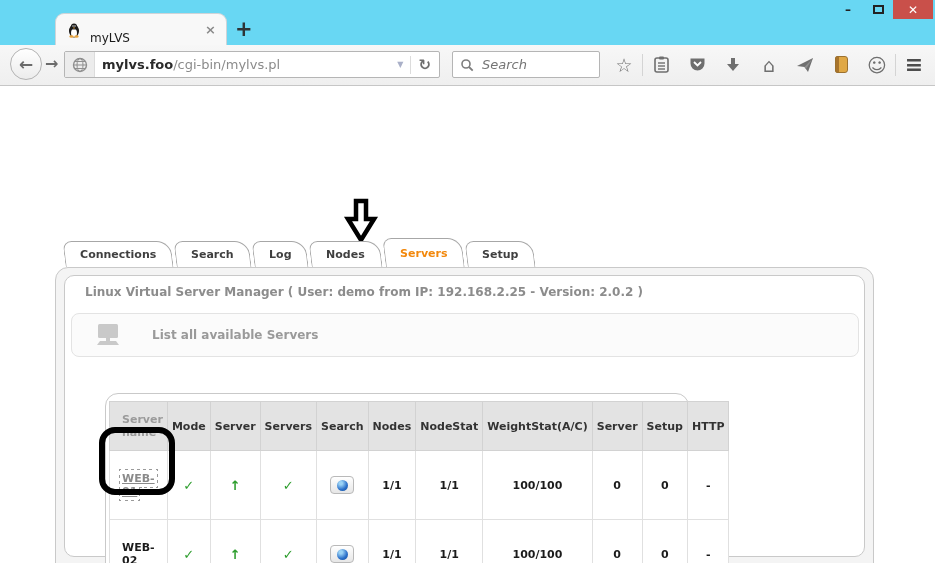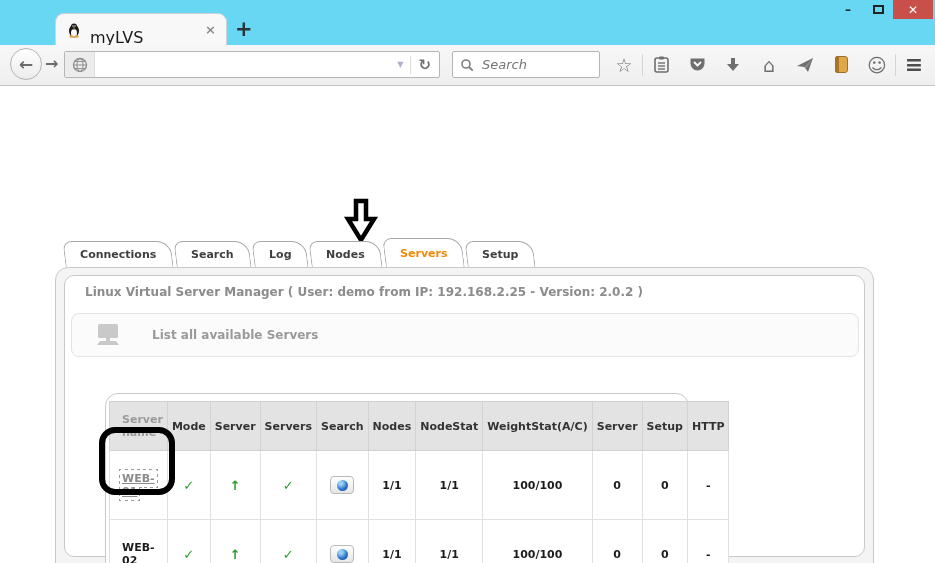--- a/index.html
+++ b/index.html
@@ -12,21 +12,21 @@
   .titlebar { position:absolute; top:0; left:0; width:935px; height:45px; background:#68d7f3; }
   .win-controls { position:absolute; top:0; right:2px; display:flex; height:19px; }
   .wc { width:30px; height:19px; display:flex; align-items:center; justify-content:center;
         color:#222; font-size:12px; font-weight:bold; cursor:default; }
   .wc-max-glyph { width:11px; height:9px; border:2px solid #222; display:block; }
   .wc.close { background:#c9504a; color:#fff; width:40px; }
   .browser-tab { position:absolute; left:55px; top:13px; width:172px; height:32px;
     background:#f8f8f8; border:1px solid #cfd4d8; border-bottom:none;
     border-radius:9px 9px 0 0; display:flex; align-items:center; padding:0 10px; }
   .browser-tab .fav { width:16px; height:16px; flex:0 0 16px; }
-  .browser-tab .t-title { margin-left:8px; font-size:16px; color:#1a1a1a;margin-top:16px; }
+  .browser-tab .t-title { margin-left:8px; font-size:12px; color:#1a1a1a;margin-top:16px; }
   .browser-tab .t-close { margin-left:auto; color:#8a8a8a; font-size:13px; font-weight:bold; }
   .new-tab-btn { position:absolute; left:235px; top:17px; font-size:21px; font-weight:bold; color:#2e3436; }
   
   .navbar { position:absolute; top:45px; left:0; width:935px; height:41px;
     background:linear-gradient(#f7f7f7,#efefef); border-bottom:1px solid #c6c6c6; }
   .back-btn { position:absolute; left:10px; top:3px; width:32px; height:32px; border-radius:50%;
     background:linear-gradient(#ffffff,#ececec); border:1px solid #b3b3b3; z-index:2;
     display:flex; align-items:center; justify-content:center; color:#6b6b6b; font-size:17px; font-weight:bold; }
   .fwd-btn { position:absolute; left:45px; top:9px; color:#6b6b6b; font-size:16px; font-weight:bold; z-index:2; }
   .urlbar { position:absolute; left:64px; top:6px; width:376px; height:27px; background:#fff;
@@ -126,20 +126,21 @@
   <div class="urlbar">
     <span class="globe-sec">
       <svg width="16" height="16" viewBox="0 0 16 16">
         <circle cx="8" cy="8" r="6.5" fill="none" stroke="#8f8f8f" stroke-width="1.4"></circle>
         <ellipse cx="8" cy="8" rx="3" ry="6.5" fill="none" stroke="#8f8f8f" stroke-width="1"></ellipse>
         <line x1="1.5" y1="8" x2="14.5" y2="8" stroke="#8f8f8f" stroke-width="1"></line>
         <line x1="2.5" y1="4.5" x2="13.5" y2="4.5" stroke="#8f8f8f" stroke-width="1"></line>
         <line x1="2.5" y1="11.5" x2="13.5" y2="11.5" stroke="#8f8f8f" stroke-width="1"></line>
       </svg>
     </span>
+    <span class="url-text"><span class="url-host">mylvs.foo</span><span class="url-path">/cgi-bin/mylvs.pl</span></span>
     <span class="url-right">
       <span class="url-drop">▼</span>
       <span class="url-sep"></span>
       <span class="reload-btn">↻</span>
     </span>
   </div>
   <div class="searchbar">
     <svg width="14" height="14" viewBox="0 0 14 14">
       <circle cx="6" cy="6" r="4" fill="none" stroke="#7d7d7d" stroke-width="1.6"></circle>
       <line x1="9" y1="9" x2="12.7" y2="12.7" stroke="#7d7d7d" stroke-width="1.8"></line>

